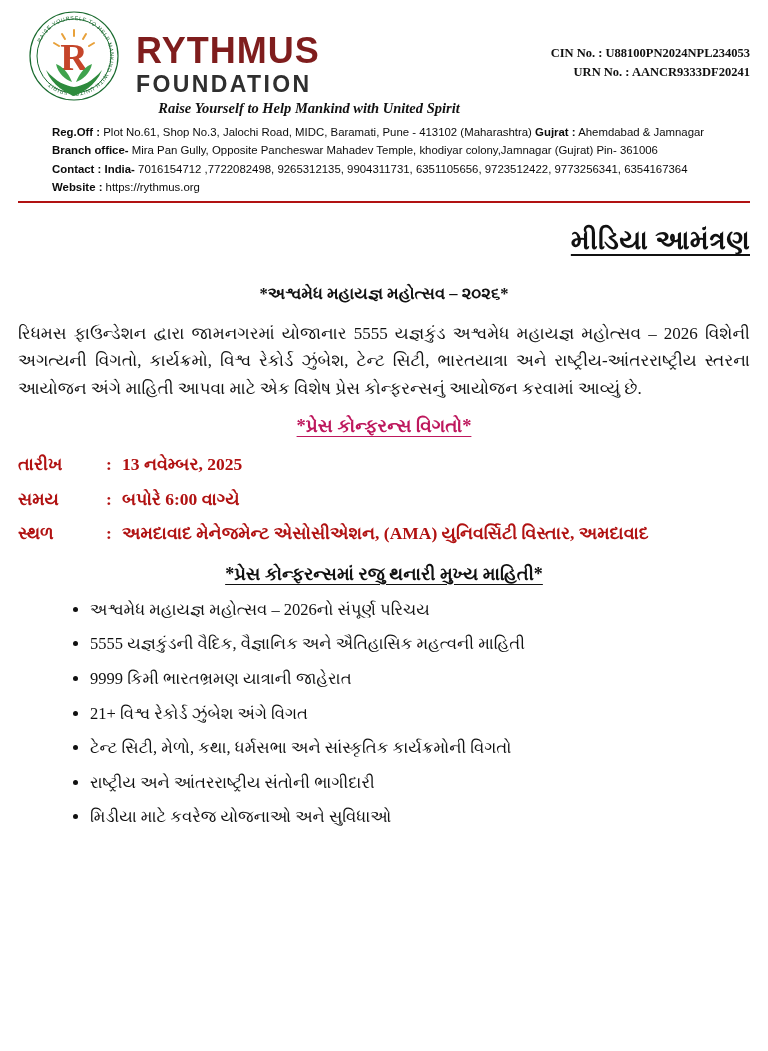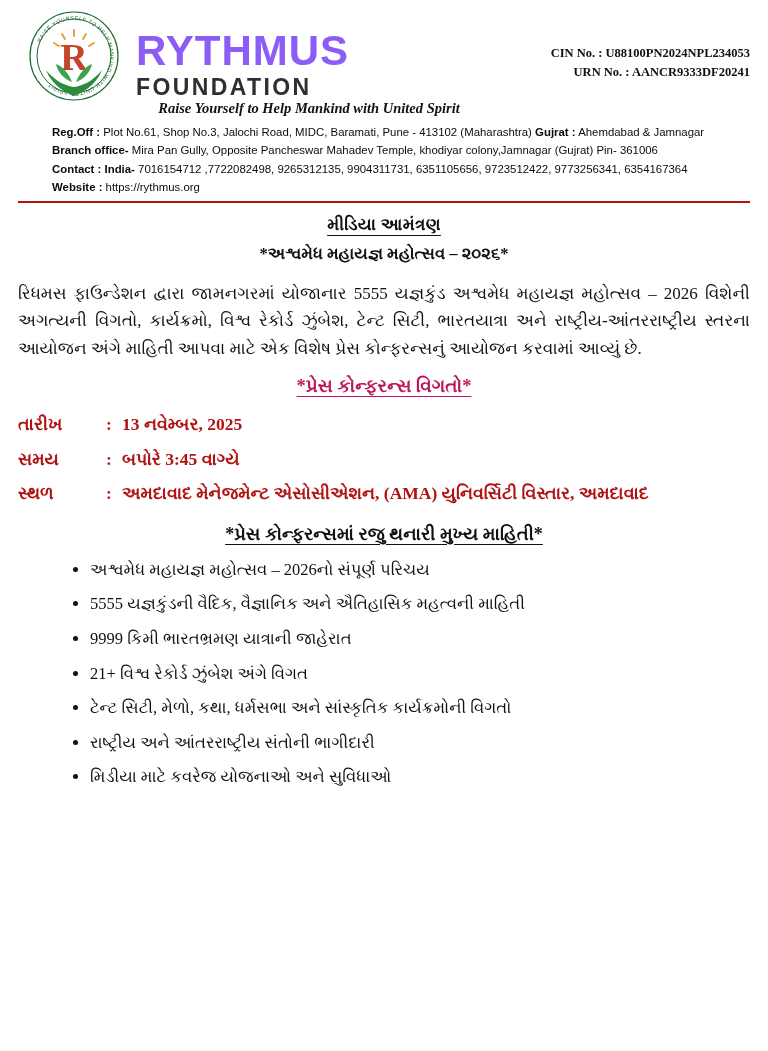--- a/index.html
+++ b/index.html
@@ -43,23 +43,23 @@
     height: 96px;
     flex: 0 0 104px;
   }
   .logo svg { display: block; }
   .brand-text {
     padding-top: 14px;
   }
   .brand-name {
     font-family: "Liberation Sans", sans-serif;
     font-weight: bold;
-    font-size: 42px;
+    font-size: 36px;
     letter-spacing: 1px;
-    color: #8b5cf6;
+    color: #7f1d1d;
     line-height: 1.02;
   }
   .brand-sub {
     font-family: "Liberation Sans", sans-serif;
     font-weight: bold;
     font-size: 23px;
     letter-spacing: 2.4px;
     color: #2f2f2f;
     line-height: 1.1;
     margin-top: 2px;
@@ -88,35 +88,35 @@
     font-family: "Liberation Sans", sans-serif;
     font-size: 11.4px;
     line-height: 1.62;
     color: #0b0b0b;
     padding-left: 34px;
   }
   .addr .lbl { font-weight: bold; }
 
   
   .doc-title {
-    text-align: center;
-    font-size: 17px;
-    font-weight: bold;
-    color: #111;
-    margin: 12px 0 4px 0;
+    text-align: right;
+    font-size: 27px;
+    font-weight: bold;
+    color: #111;
+    margin: 22px 0 4px 0;
     letter-spacing: .3px;
   }
   .doc-title .u { text-decoration: underline; text-underline-offset: 5px; }
 
   .subtitle {
     text-align: center;
     font-size: 16.5px;
     font-weight: bold;
     color: #111;
-    margin: 9px 0 16px 0;
+    margin: 28px 0 16px 0;
   }
 
   .para {
     font-size: 17px;
     line-height: 1.62;
     text-align: justify;
     color: #111;
     margin: 0 0 10px 0;
   }
   .para.center {
@@ -279,21 +279,21 @@
 
   <div class="details">
     <div class="detail-row">
       <span class="dlabel">તારીખ</span>
       <span class="dcolon">:</span>
       <span class="dvalue">13 નવેમ્બર, 2025</span>
     </div>
     <div class="detail-row">
       <span class="dlabel">સમય</span>
       <span class="dcolon">:</span>
-      <span class="dvalue">બપોરે 3:45 વાગ્યે</span>
+      <span class="dvalue">બપોરે 6:00 વાગ્યે</span>
     </div>
     <div class="detail-row">
       <span class="dlabel">સ્થળ</span>
       <span class="dcolon">:</span>
       <span class="dvalue">અમદાવાદ મેનેજમેન્ટ એસોસીએશન, (AMA) યુનિવર્સિટી વિસ્તાર, અમદાવાદ</span>
     </div>
   </div>
 
   <div class="section-head2">
     <span class="u">*પ્રેસ કોન્ફરન્સમાં રજુ થનારી મુખ્ય માહિતી*</span>

